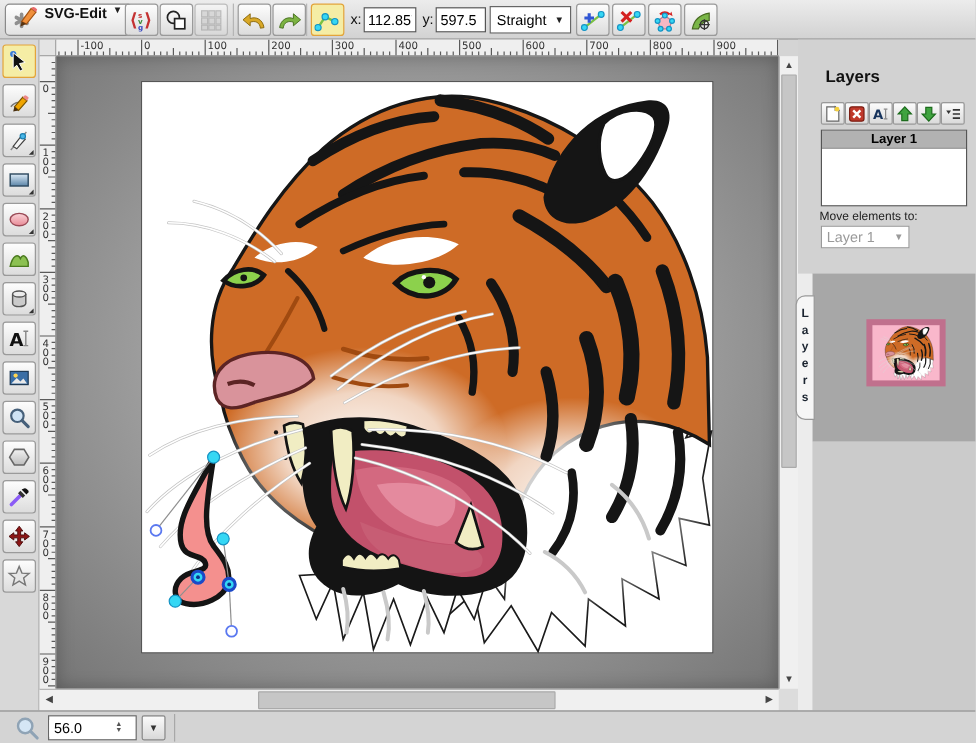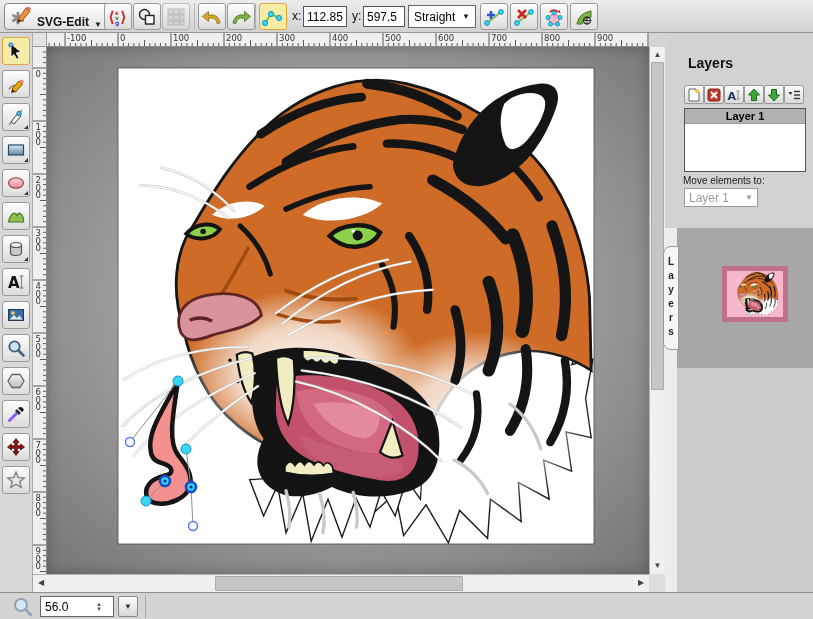--- a/index.html
+++ b/index.html
@@ -11,21 +11,21 @@
   
   #top-toolbar { position:absolute; left:0; top:0; width:813px; height:33px;
     background:linear-gradient(#ececec,#d2d2d2); border-bottom:1px solid #979797; }
   .tbtn { position:absolute; top:3px; width:28px; height:27px; border:1px solid #9a9a9a;
     border-radius:3px; background:linear-gradient(#fdfdfd,#dcdcdc);
     display:flex; align-items:center; justify-content:center; }
   .tbtn.active { background:#f5eda5; border:1px solid #e3a43a; }
   .tbtn.disabled { opacity:.55; }
   #logo-button { position:absolute; left:4px; top:3px; height:27px; padding:0 7px;
     border:1px solid #8a8a8a; border-radius:4px; background:linear-gradient(#ffffff,#e2e2e2);
-    display:flex; align-items:flex-end; gap:5px; }
+    display:flex; align-items:flex-start; gap:5px; }
   #logo-button .logo-text { font-size:12px; font-weight:bold; color:#111; }
   .caret { font-size:8px; color:#222; }
   .coord-label { position:absolute; top:9px; font-size:12px; color:#111; }
   .coord-input { position:absolute; top:6px; height:21px; border:1px solid #555;
     background:#fff; font-size:12px; padding:0 3px; font-family:"Liberation Sans",sans-serif; }
   #seg-select { position:absolute; left:408px; top:5px; width:68px; height:23px; background:#fff;
     border:1px solid #666; font-size:12px; display:flex; align-items:center;
     justify-content:space-between; padding:0 5px; }
   .vsep { position:absolute; top:3px; width:1px; height:27px; background:#b5b5b5; }
 

